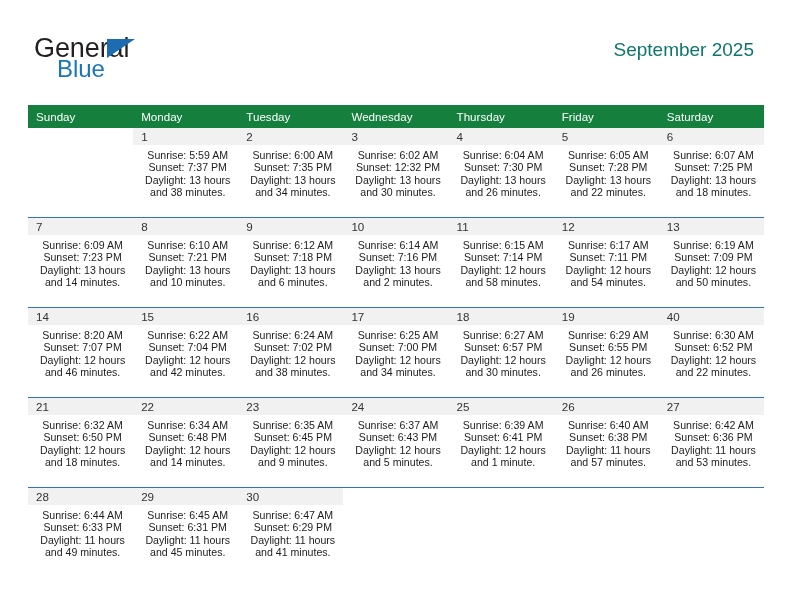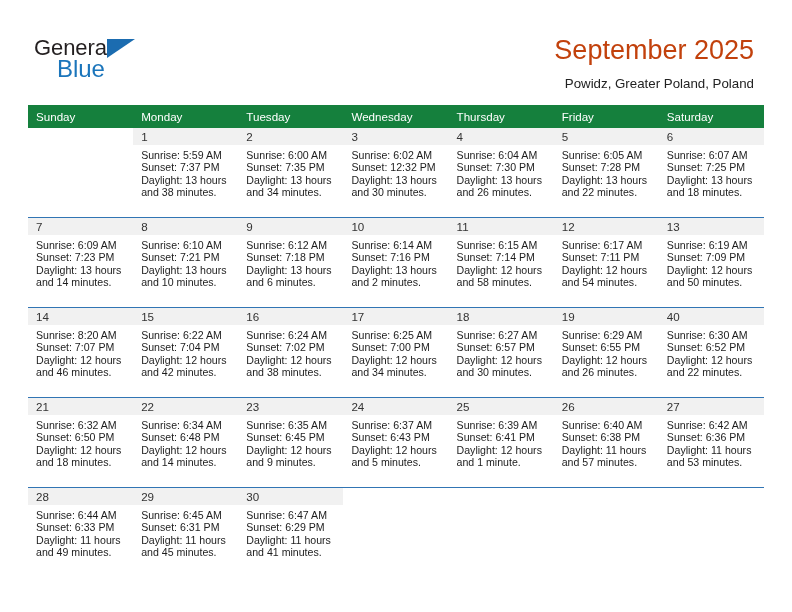--- a/index.html
+++ b/index.html
@@ -33,21 +33,21 @@
     position: absolute;
     left: 34px;
     top: 36px;
     width: 120px;
     height: 46px;
   }
   .logo-general {
     position: absolute;
     left: 0;
     top: 0;
-    font-size: 22px;
+    font-size: 27px;
     letter-spacing: -0.1px;
     color: #231f20;
     line-height: 24px;
     white-space: nowrap;
   }
   .logo-blue {
     position: absolute;
     left: 23px;
     top: 21px;
     font-size: 24px;
@@ -63,22 +63,22 @@
     width: 0;
     height: 0;
     border-left: 28px solid #1b6cb0;
     border-bottom: 19px solid transparent;
   }
 
   .title {
     position: absolute;
     right: 38px;
     top: 35px;
-    font-size: 27px;
-    color: #c2410c;
+    font-size: 19px;
+    color: #0f766e;
     white-space: nowrap;
     line-height: 30px;
   }
   .subtitle {
     position: absolute;
     right: 38px;
     top: 76px;
     font-size: 13.3px;
     color: #222222;
     text-align: right;
@@ -136,38 +136,38 @@
     box-sizing: border-box;
   }
   .cell.blank .daynum {
     background: transparent;
   }
   .details {
     padding: 4px 4px 0 8px;
     font-size: 10.6px;
     line-height: 12.45px;
     color: #1c1c1c;
+    text-align: center;
   }
   .details div { white-space: nowrap; }
 </style>
 </head>
 <body>
 
 <div id="page">
 
   <div class="header">
 
     <div class="logo">
       <span class="logo-general">General</span>
       <span class="logo-triangle"></span>
       <span class="logo-blue">Blue</span>
     </div>
 
     <div class="title">September 2025</div>
-    <div class="subtitle">Powidz, Greater Poland, Poland</div>
   </div>
 
   <div class="calendar">
     <table class="cal">
       <colgroup>
         <col>
           <col>
           <col>
           <col>
           <col>

